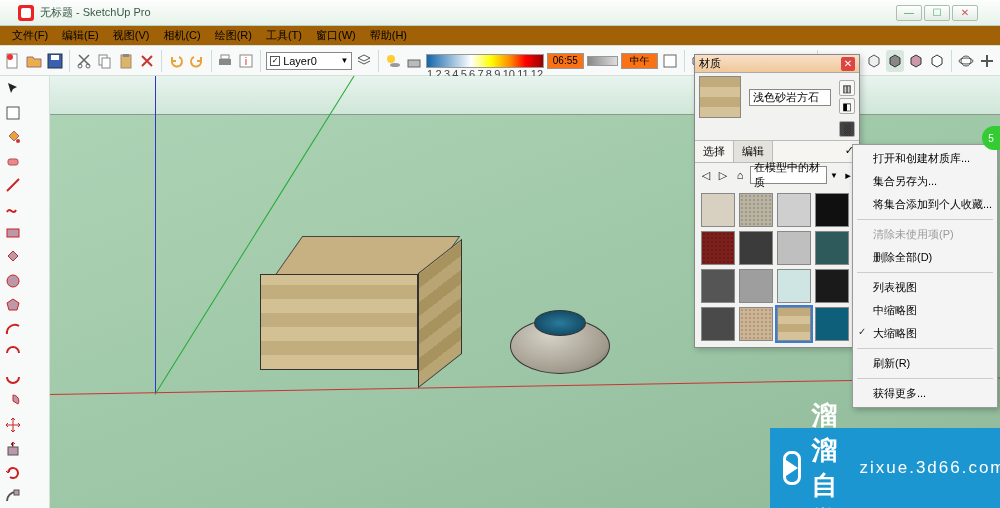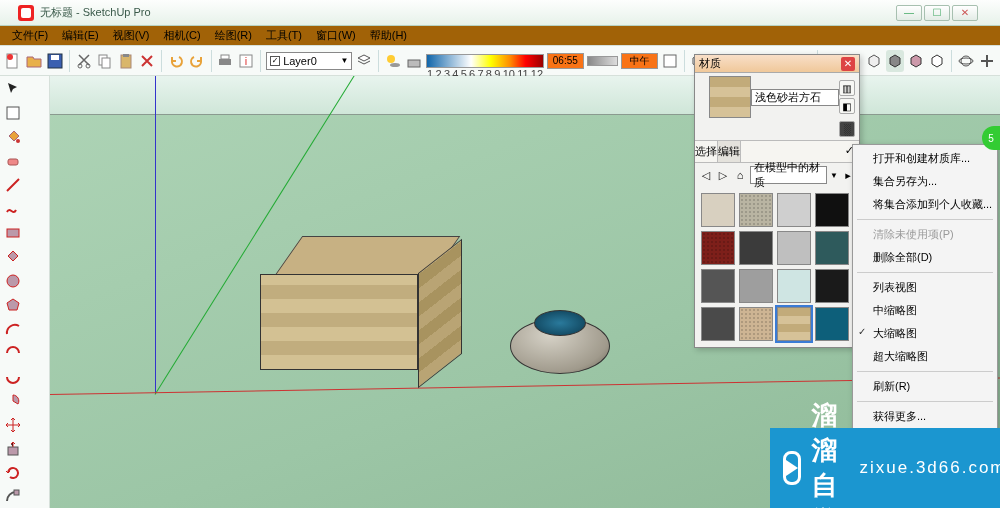--- a/index.html
+++ b/index.html
@@ -52,27 +52,27 @@
 
 .bowl{position:absolute;left:460px;top:232px;width:100px;height:66px;}
 .bowl-body{position:absolute;left:0;top:10px;width:100px;height:56px;background:radial-gradient(ellipse at 40% 30%,#d6d2c7,#a09a8c 70%,#635d50);border-radius:50px/28px;border:1px solid #333;}
 .bowl-hole{position:absolute;left:24px;top:2px;width:52px;height:26px;background:radial-gradient(ellipse at 50% 50%,#2a7a9c,#0b3a50);border-radius:26px/13px;border:1px solid #333;}
 
 
 .matpanel{position:absolute;left:694px;top:54px;width:166px;background:#f2f2f0;border:1px solid #888;box-shadow:2px 2px 6px rgba(0,0,0,.2);}
 .matpanel .hd{height:18px;background:linear-gradient(#f8dfc8,#f0c89a);display:flex;align-items:center;padding:8px 4px;border-bottom:1px solid #aaa;}
 .matpanel .hd .tt{flex:1;font-size:11px;}
 .matpanel .hd .x{width:14px;height:14px;background:#d44;color:#fff;display:flex;align-items:center;justify-content:center;font-size:10px;border-radius:2px;}
-.matpanel .row{display:flex;align-items:center;padding:3px 4px;gap:0;margin-left:10px;}
+.matpanel .row{display:flex;align-items:center;padding:3px 4px;gap:8px;}
 .matpanel .preview{width:42px;height:42px;border:1px solid #888;background:repeating-linear-gradient(0deg,#d6c298 0 10px,#c2ab7a 10px 20px);}
 .matpanel .namebox{flex:1;border:1px solid #888;background:#fff;height:18px;padding:0 3px;display:flex;align-items:center;}
 .matpanel .sideicons{display:flex;flex-direction:column;gap:2px;}
 .matpanel .sideicons div{width:16px;height:16px;border:1px solid #aaa;border-radius:2px;background:#f7f7f4;display:flex;align-items:center;justify-content:center;font-size:10px;}
 .matpanel .tabs{display:flex;border-top:1px solid #bbb;border-bottom:1px solid #bbb;background:#eceae6;}
-.matpanel .tabs span{padding:3px 0;border-right:1px solid #bbb;background:#f6f5f1;}
+.matpanel .tabs span{padding:3px 8px;border-right:1px solid #bbb;background:#f6f5f1;}
 .matpanel .tabs span.inactive{background:#e4e2dc;}
 .matpanel .librow{display:flex;align-items:center;padding:3px 4px;gap:3px;}
 .matpanel .librow .sel{flex:1;border:1px solid #888;background:#fff;height:18px;padding:0 3px;display:flex;align-items:center;}
 .matpanel .librow .dd{font-size:8px;}
 .matpanel .librow .nav{width:14px;height:14px;display:flex;align-items:center;justify-content:center;}
 .matgrid{display:grid;grid-template-columns:repeat(4,34px);gap:4px;padding:6px;}
 .swatch{width:34px;height:34px;border:1px solid #888;}
 
 
 .ctxmenu{position:absolute;left:852px;top:144px;width:146px;background:#f4f4f4;border:1px solid #999;box-shadow:2px 2px 6px rgba(0,0,0,.25);padding:2px 0;}
@@ -490,21 +490,20 @@
     <div class="item">打开和创建材质库...</div>
     <div class="item">集合另存为...</div>
     <div class="item">将集合添加到个人收藏...</div>
     <div class="sep"></div>
     <div class="item disabled">清除未使用项(P)</div>
     <div class="item">删除全部(D)</div>
     <div class="sep"></div>
     <div class="item">列表视图</div>
     <div class="item">中缩略图</div>
     <div class="item">大缩略图<span class="chk">✓</span></div>
-    <div class="item">超大缩略图</div>
     <div class="sep"></div>
     <div class="item">刷新(R)</div>
     <div class="sep"></div>
     <div class="item">获得更多...</div>
   </div>
 
 <div class="greenbubble">5</div>
 
 <div class="watermark">
   <div class="logo">

